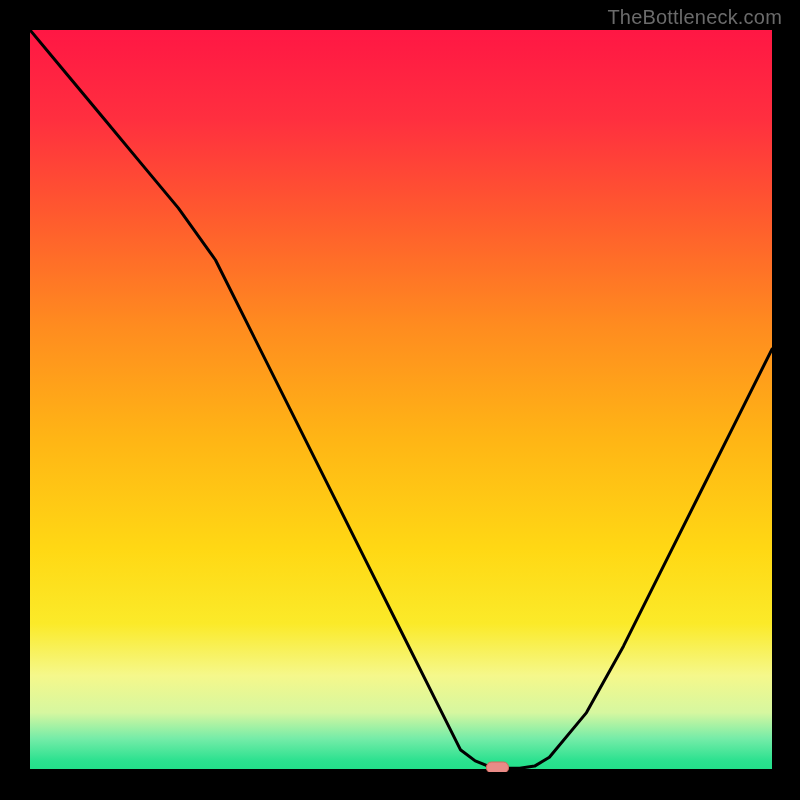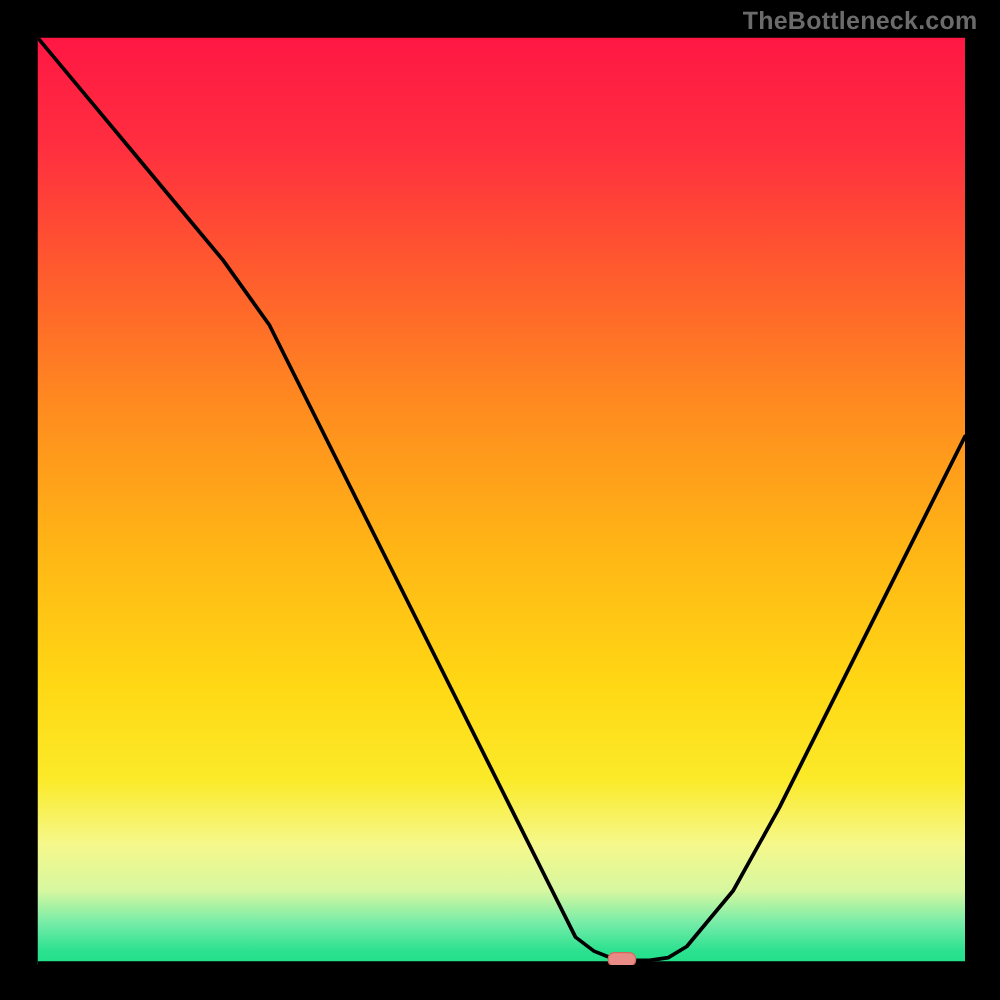--- a/index.html
+++ b/index.html
@@ -22,21 +22,21 @@
     top: 30px;
     width: 742px;
     height: 742px;
   }
   .watermark {
     position: absolute;
     top: 6px;
     right: 18px;
     font-family: Arial, Helvetica, sans-serif;
     font-size: 20px;
-    font-weight: 700;
+    font-weight: 400;
     color: #6b6b6b;
     letter-spacing: 0.2px;
     user-select: none;
   }
 </style>
 </head>
 <body>
 
 <div class="frame">
   <svg class="plot" viewBox="0 0 742 742" preserveAspectRatio="none">

